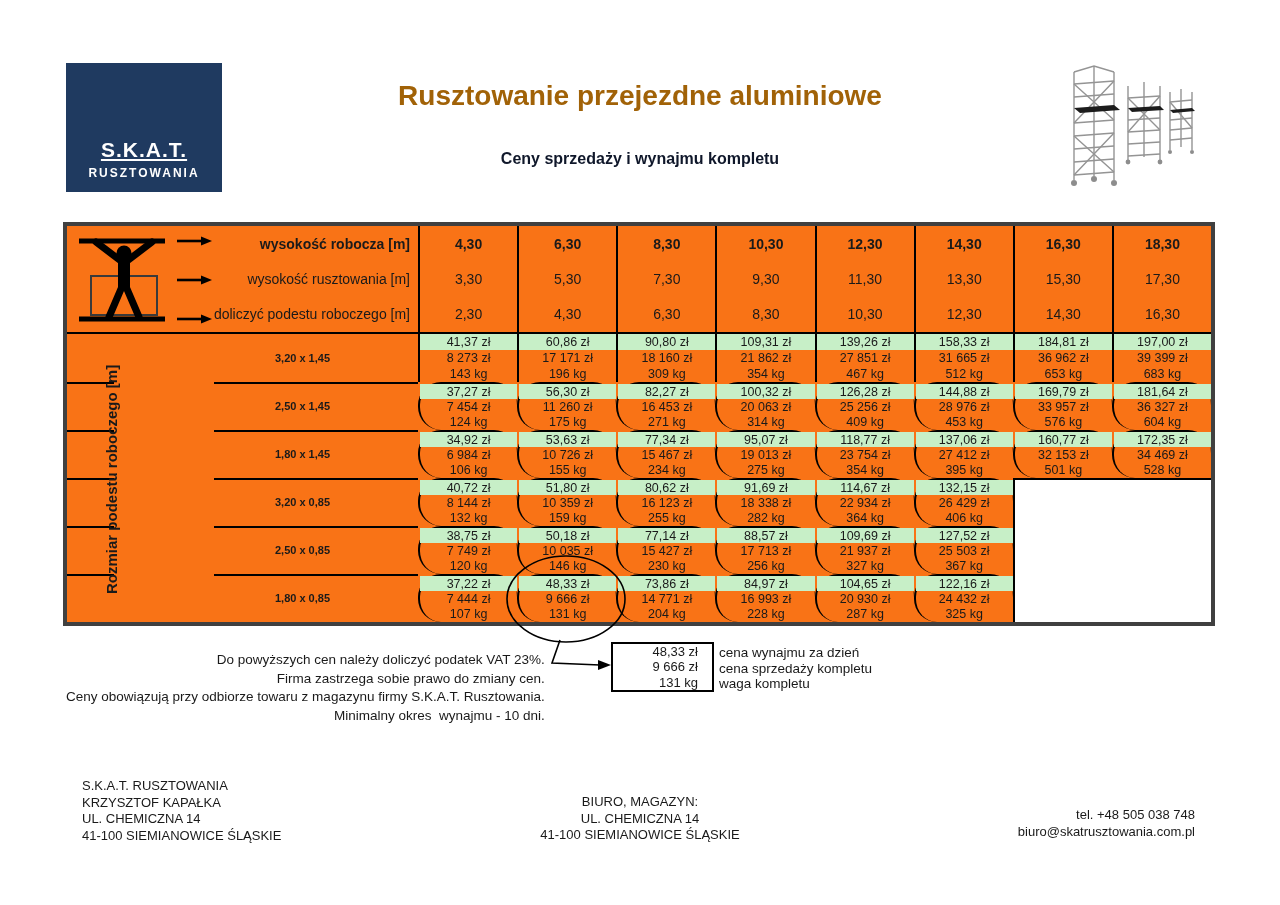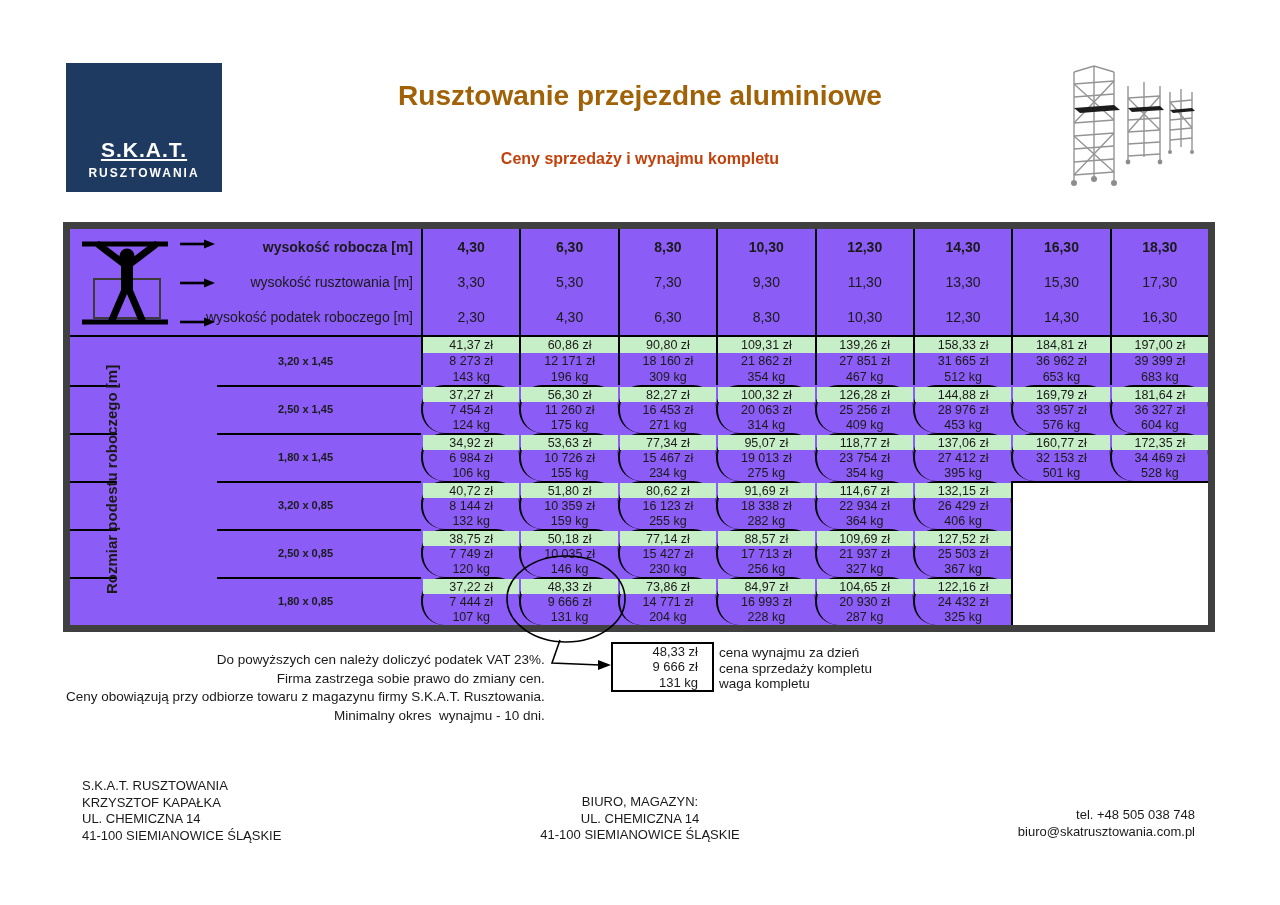--- a/index.html
+++ b/index.html
@@ -12,29 +12,29 @@
   
   .logo {
     position: absolute; left: 66px; top: 63px; width: 156px; height: 129px;
     background: var(--navy, #1f3a60); color: #fff;
     display: flex; flex-direction: column; justify-content: flex-end; align-items: center;
     padding-bottom: 12px;
   }
   .logo-l1 { font-size: 21px; font-weight: bold; letter-spacing: 1px; text-decoration: underline; }
   .logo-l2 { font-size: 12px; font-weight: bold; letter-spacing: 2px; margin-top: 4px; }
   .title { position: absolute; left: 230px; width: 820px; top: 80px; text-align: center; font-size: 28px; font-weight: bold; color: #a16207; }
-  .subtitle { position: absolute; left: 230px; width: 820px; top: 150px; text-align: center; font-size: 16px; font-weight: bold; color: #c2410c; }
+  .subtitle { position: absolute; left: 230px; width: 820px; top: 150px; text-align: center; font-size: 16px; font-weight: bold; color: #0f172a; }
   .scaffold-img { position: absolute; left: 1066px; top: 58px; }
 
   
   .price-table {
     position: absolute; left: 63px; top: 222px; width: 1152px;
     display: grid; grid-template-columns: 351px repeat(8, 1fr);
     grid-template-rows: 108px repeat(6, 48px);
-    border: 7px solid #404040; background: #8b5cf6;
+    border: 4px solid #404040; background: #f97316;
   }
   .hlabel { position: relative; border-bottom: 2px solid #000; display: grid; grid-template-rows: repeat(3, 1fr); }
   .hlabel .hl { display: flex; align-items: center; justify-content: flex-end; padding-right: 8px; font-size: 14px; }
   .hl.b { font-weight: bold; }
   .pictogram { position: absolute; left: 8px; top: 8px; }
   .hcell { border-left: 2px solid #000; border-bottom: 2px solid #000; display: grid; grid-template-rows: repeat(3, 1fr); }
   .hcell div { display: flex; align-items: center; justify-content: center; font-size: 14px; }
   .hcell div:first-child { font-weight: bold; }
 
   .rlabel { position: relative; display: flex; align-items: center; justify-content: center; padding-left: 120px; font-weight: bold; font-size: 11px; }
@@ -134,21 +134,21 @@
             <line x1="102" y1="46" x2="126" y2="46"></line>
             <line x1="102" y1="85" x2="126" y2="85"></line>
           </g>
           <path d="M126,2.5 L137,7 L126,11.5 Z" fill="#000"></path>
           <path d="M126,41.5 L137,46 L126,50.5 Z" fill="#000"></path>
           <path d="M126,80.5 L137,85 L126,89.5 Z" fill="#000"></path>
         </svg>
       </span>
       <div class="hl b">wysokość robocza [m]</div>
       <div class="hl">wysokość rusztowania [m]</div>
-      <div class="hl">wysokość podatek roboczego [m]</div>
+      <div class="hl">doliczyć podestu roboczego [m]</div>
     </div>
 
     <div class="hcell">
         <div>4,30</div>
         <div>3,30</div>
         <div>2,30</div>
       </div>
     <div class="hcell">
         <div>6,30</div>
         <div>5,30</div>
@@ -186,21 +186,21 @@
       </div>
 
     <div class="rlabel">3,20 x 1,45</div>
     <div class="dcell">
         <div class="g">41,37 zł</div>
         <div>8 273 zł</div>
         <div>143 kg</div>
       </div>
     <div class="dcell">
         <div class="g">60,86 zł</div>
-        <div>12 171 zł</div>
+        <div>17 171 zł</div>
         <div>196 kg</div>
       </div>
     <div class="dcell">
         <div class="g">90,80 zł</div>
         <div>18 160 zł</div>
         <div>309 kg</div>
       </div>
     <div class="dcell">
         <div class="g">109,31 zł</div>
         <div>21 862 zł</div>

